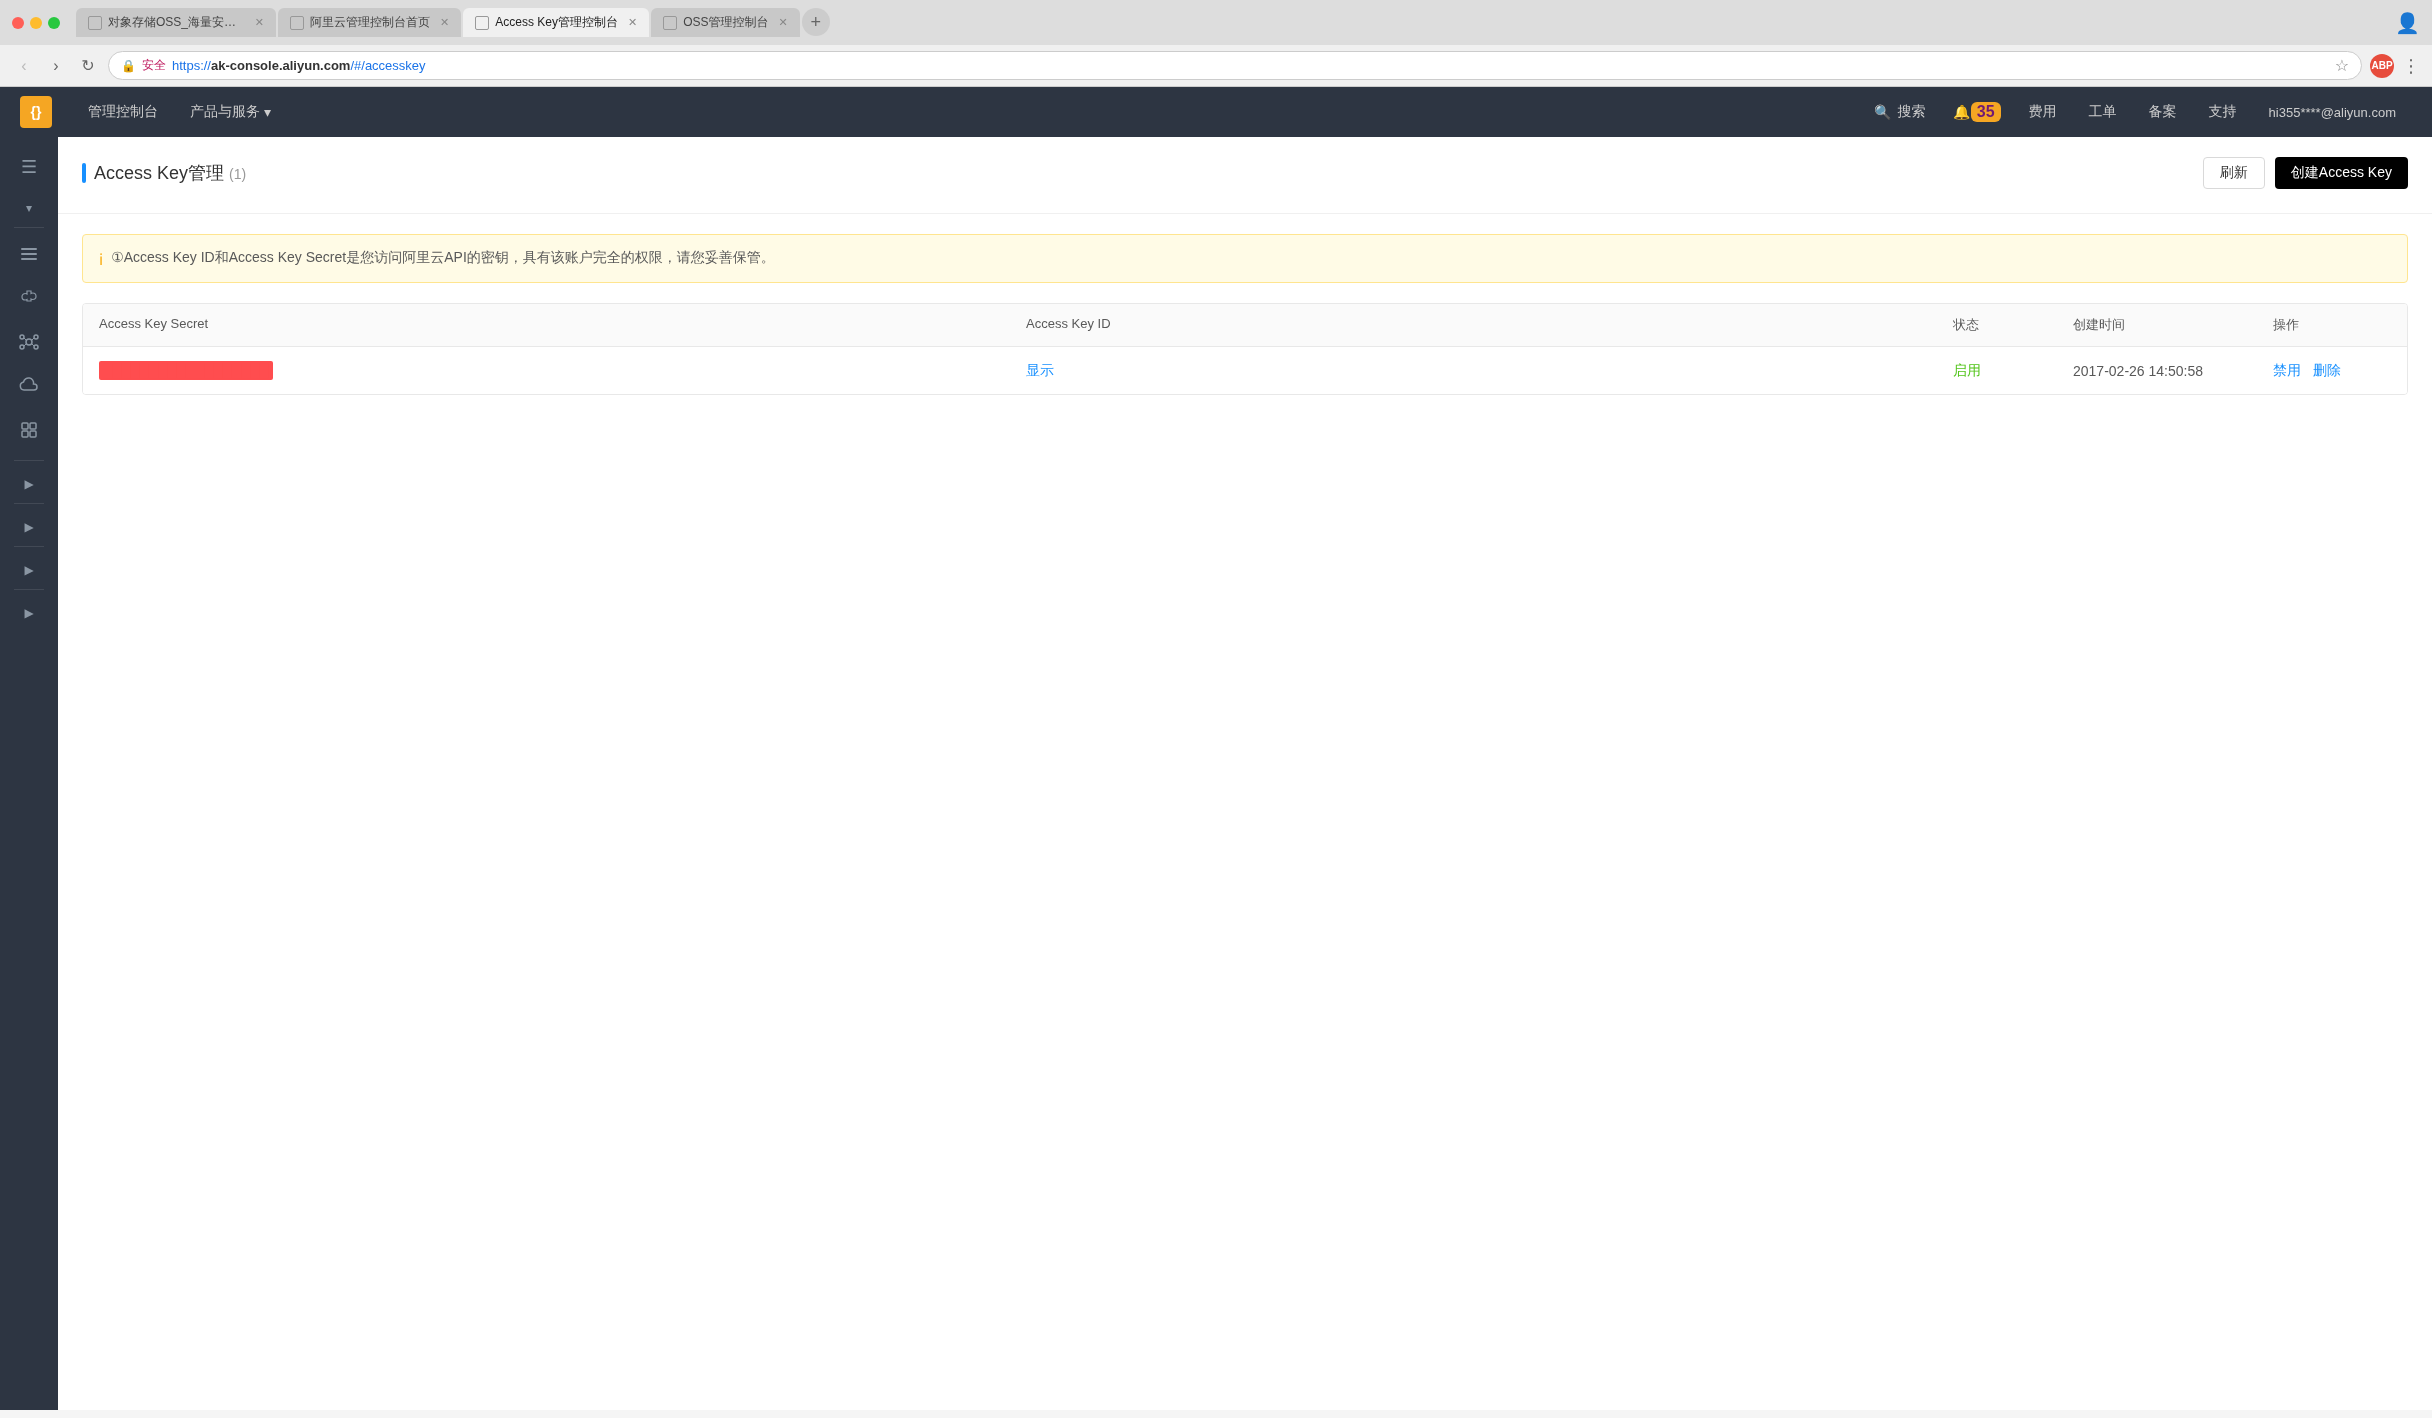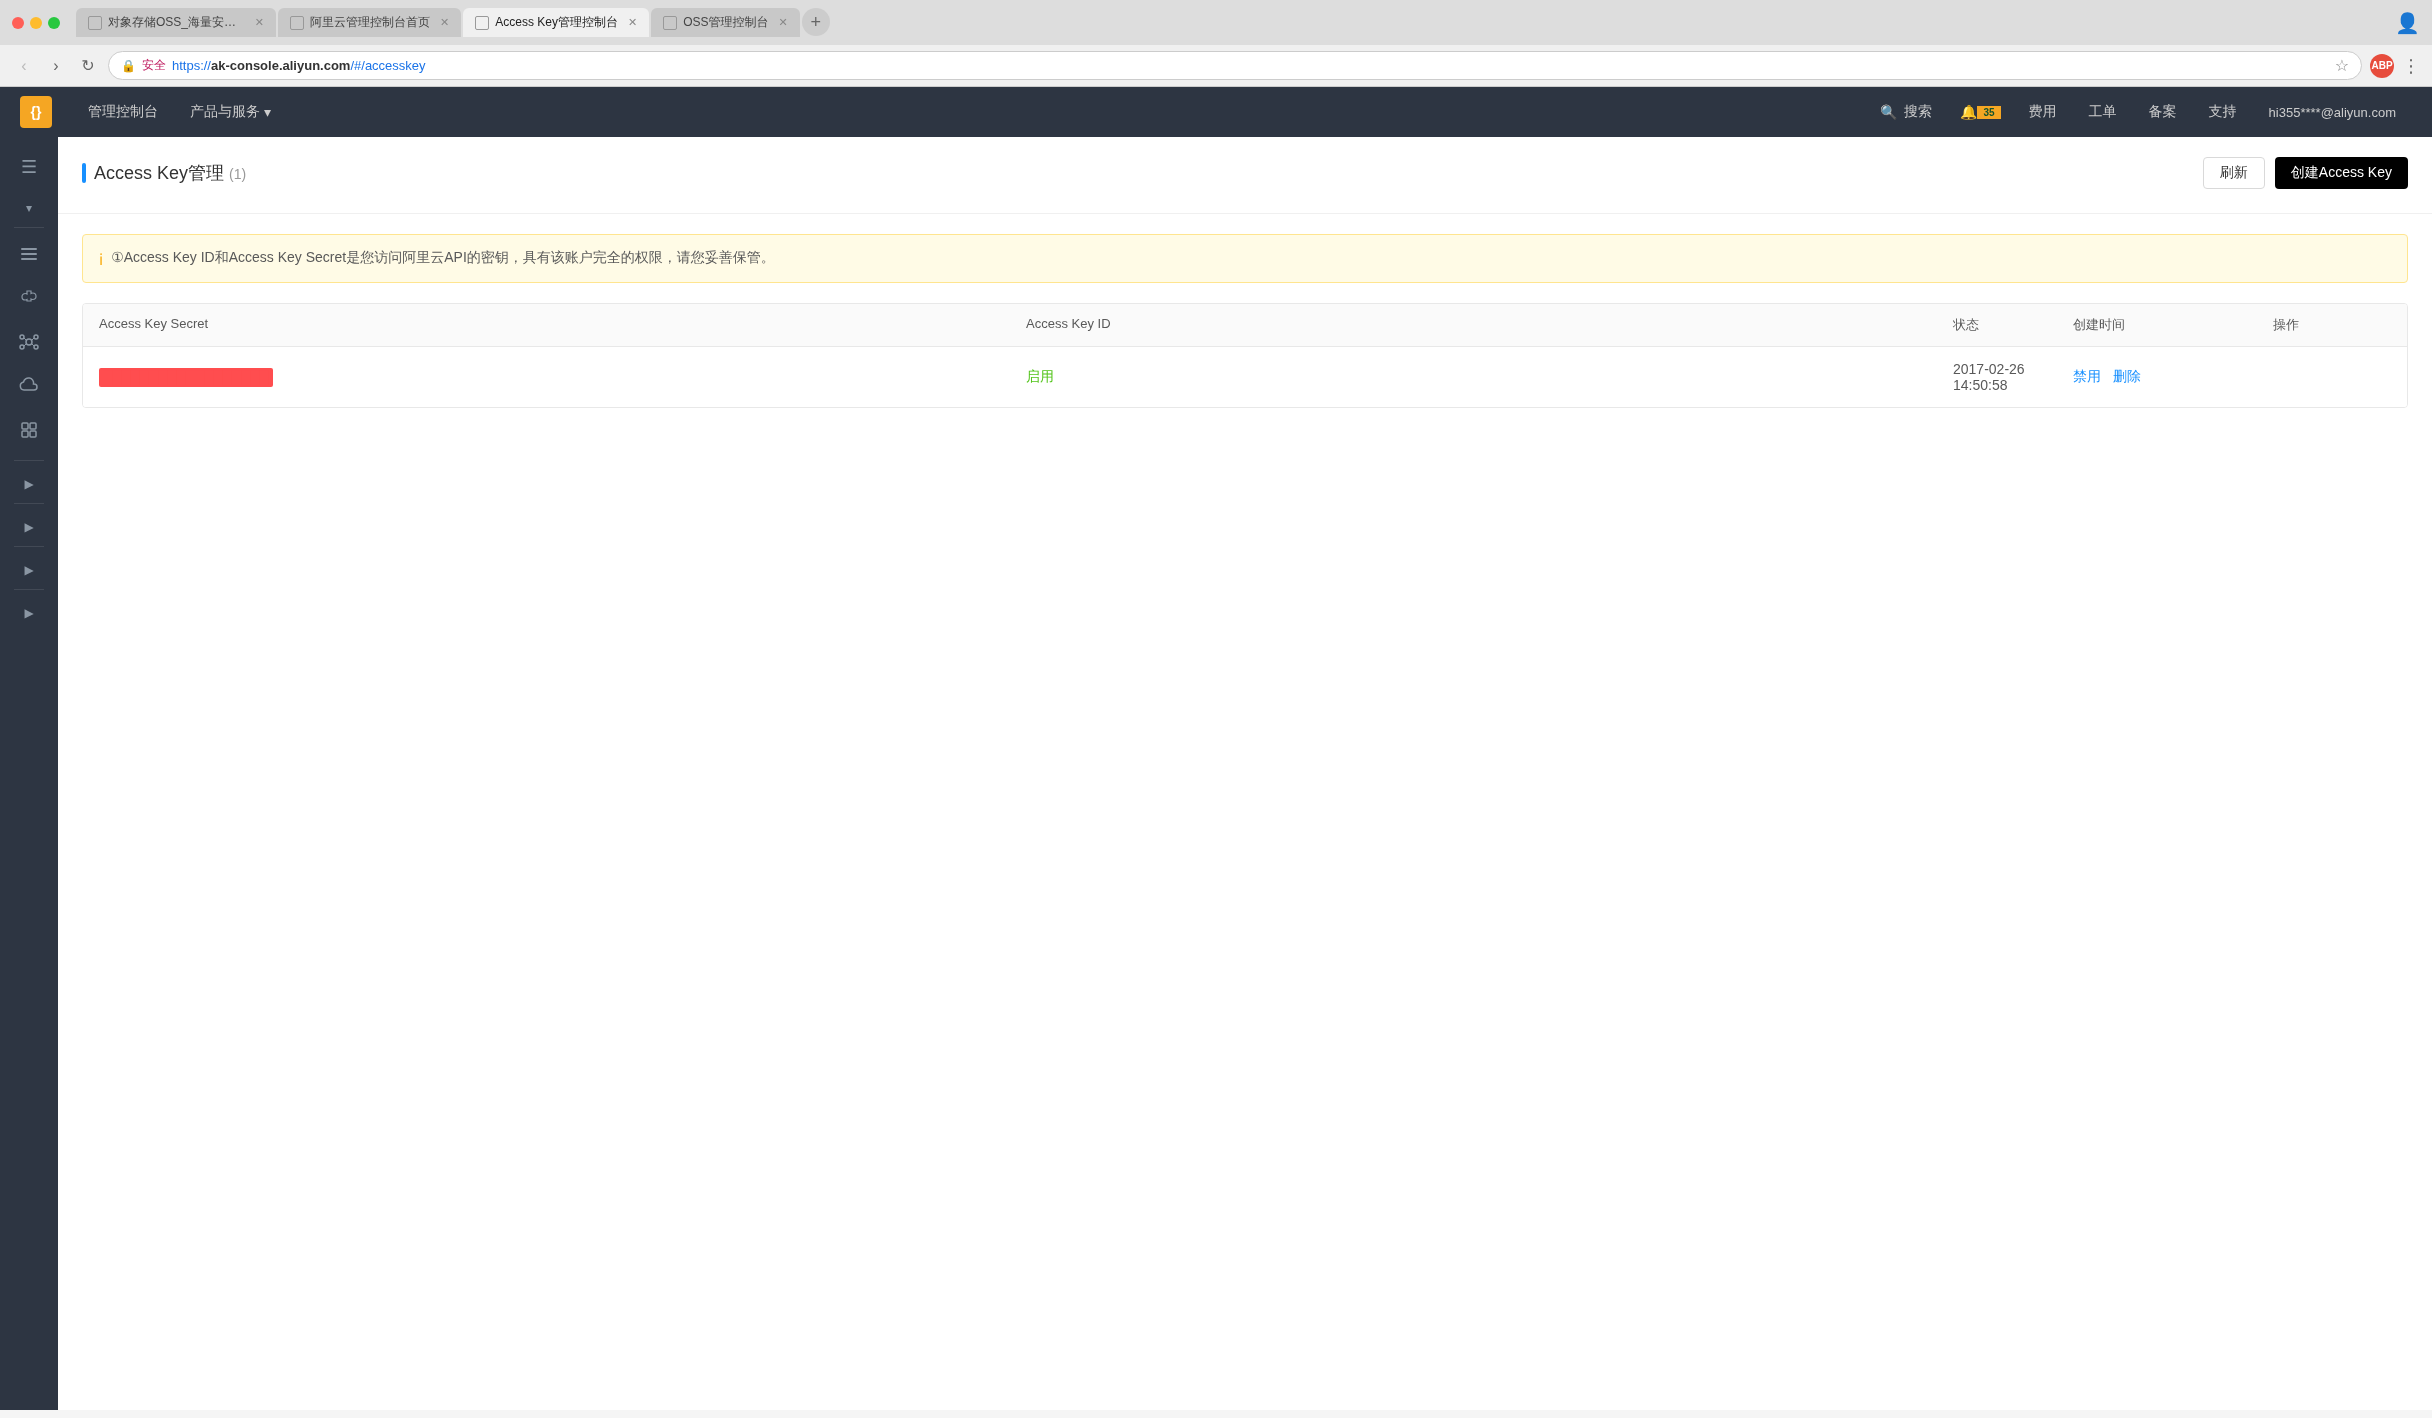--- a/index.html
+++ b/index.html
@@ -36,21 +36,21 @@
     
     .app-container { display: flex; flex-direction: column; height: calc(100vh - 95px); }
 
     
     .top-nav { background: #2d3542; color: white; display: flex; align-items: center; padding: 0 20px; height: 50px; flex-shrink: 0; }
     .top-nav-logo { width: 32px; height: 32px; background: #f5a623; border-radius: 4px; display: flex; align-items: center; justify-content: center; color: white; font-weight: bold; font-size: 14px; margin-right: 20px; flex-shrink: 0; }
     .top-nav-item { padding: 0 16px; height: 50px; display: flex; align-items: center; font-size: 14px; color: #ccc; cursor: pointer; white-space: nowrap; }
     .top-nav-products { display: flex; align-items: center; gap: 4px; }
     .top-nav-search { display: flex; align-items: center; gap: 6px; padding: 0 16px; color: #ccc; cursor: pointer; margin-left: auto; }
     .top-nav-bell { position: relative; display: flex; align-items: center; padding: 0 12px; cursor: pointer; }
-    .top-nav-bell-badge { background: #f5a623; color: #14532d; border-radius: 0; padding: 1px 6px; font-size: 10px; font-weight: bold; }
+    .top-nav-bell-badge { background: #f5a623; color: #701a75; border-radius: 6px; padding: 1px 6px; font-size: 16px; font-weight: bold; }
     .top-nav-right { display: flex; align-items: center; }
     .top-nav-user { padding: 0 16px; font-size: 13px; color: #ccc; }
 
     
     .main-area { display: flex; flex: 1; overflow: hidden; }
 
     
     .sidebar { width: 58px; background: #2d3542; display: flex; flex-direction: column; align-items: center; padding: 10px 0; flex-shrink: 0; }
     .sidebar-icon { width: 40px; height: 40px; display: flex; align-items: center; justify-content: center; color: #8a96a3; font-size: 18px; cursor: pointer; border-radius: 4px; margin-bottom: 4px; }
     .sidebar-expand { display: flex; align-items: center; justify-content: center; width: 100%; padding: 6px 0; color: #8a96a3; cursor: pointer; font-size: 12px; margin-top: 4px; }
@@ -250,20 +250,21 @@
           <div class="table-header-cell">Access Key Secret</div>
           <div class="table-header-cell">Access Key ID</div>
           <div class="table-header-cell">状态</div>
           <div class="table-header-cell">创建时间</div>
           <div class="table-header-cell">操作</div>
         </div>
         <div class="table-row">
           <div class="table-cell">
             <span class="redacted">██████████████████</span>
           </div>
+          <div class="table-cell link">显示</div>
           <div class="table-cell status-enabled">启用</div>
           <div class="table-cell timestamp">2017-02-26 14:50:58</div>
           <div class="table-cell actions">
             <span class="action-link">禁用</span>
             <span class="action-link">删除</span>
           </div>
         </div>
       </div>
     </div>
   </div>

